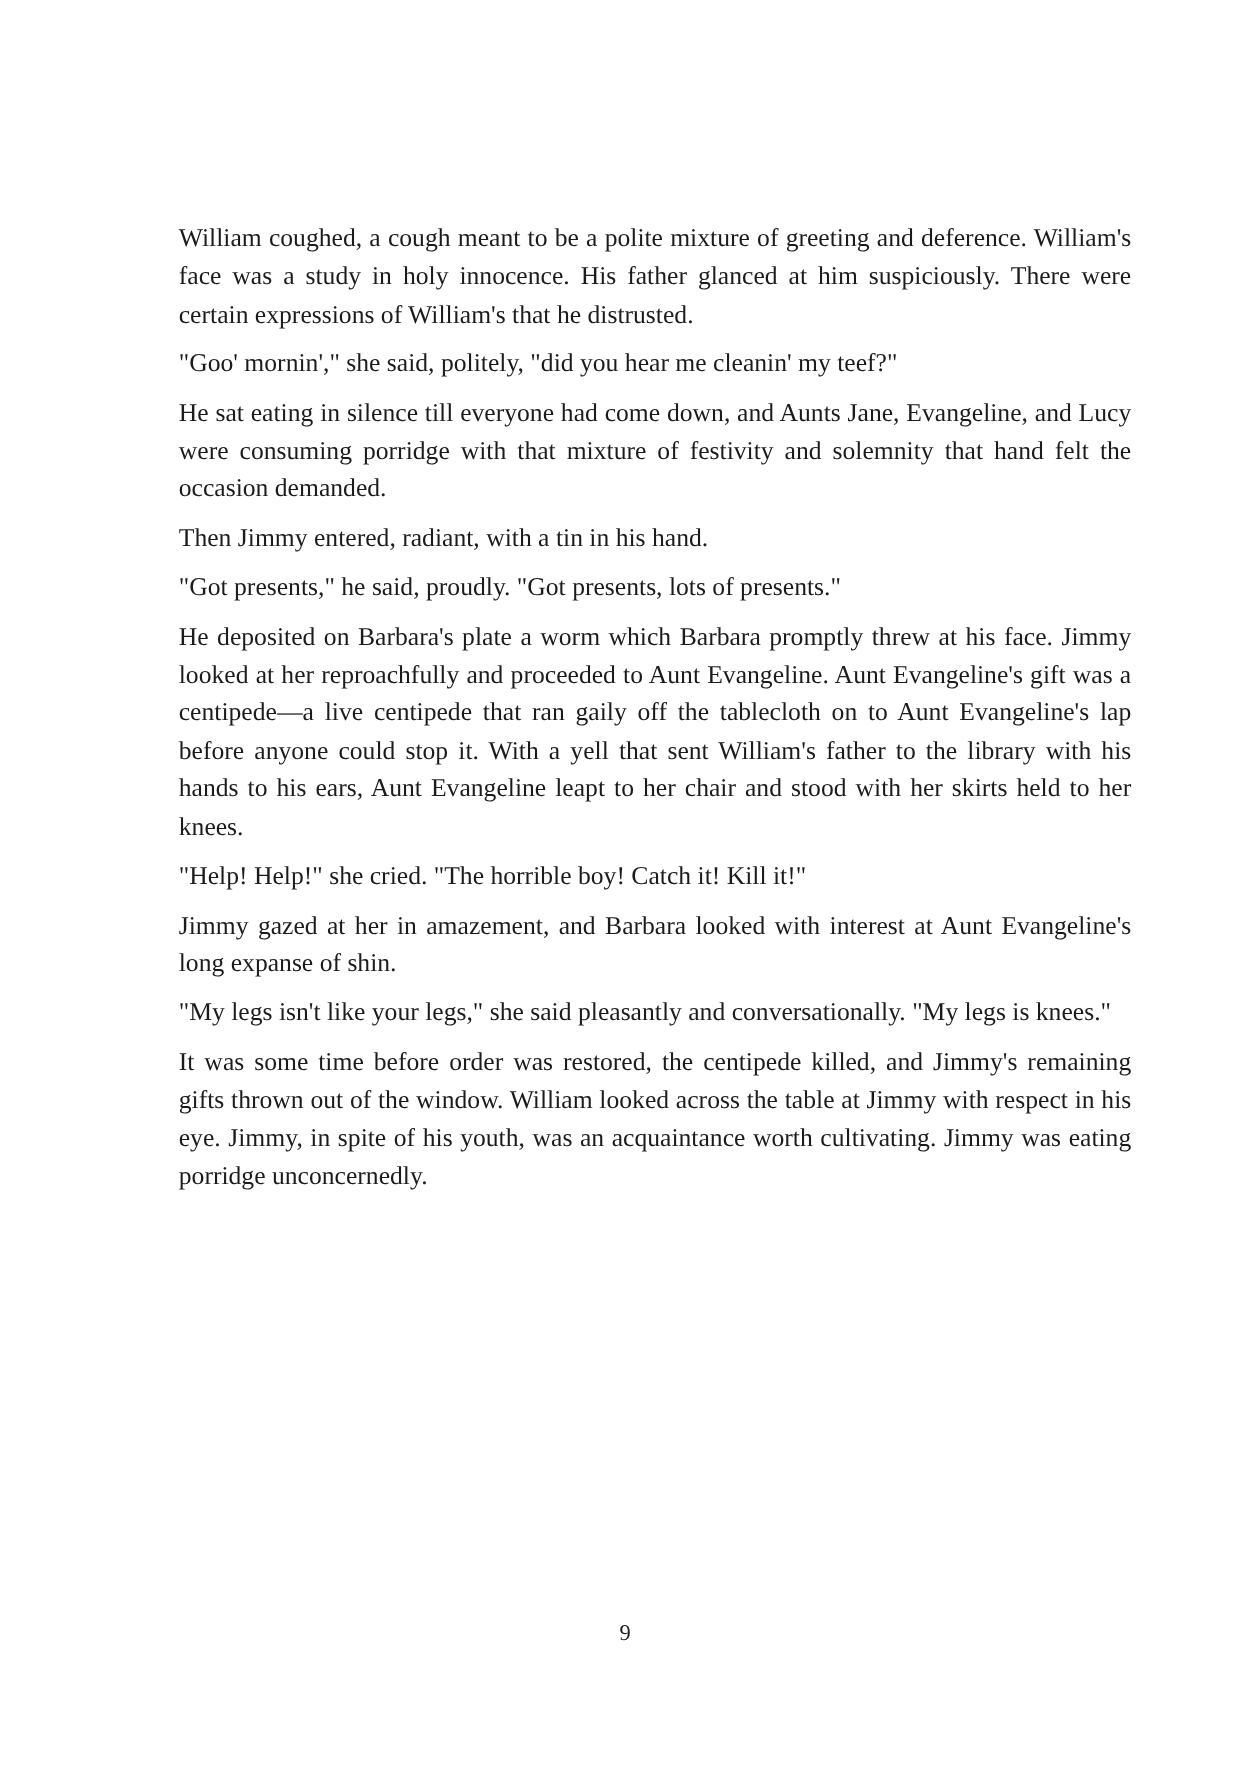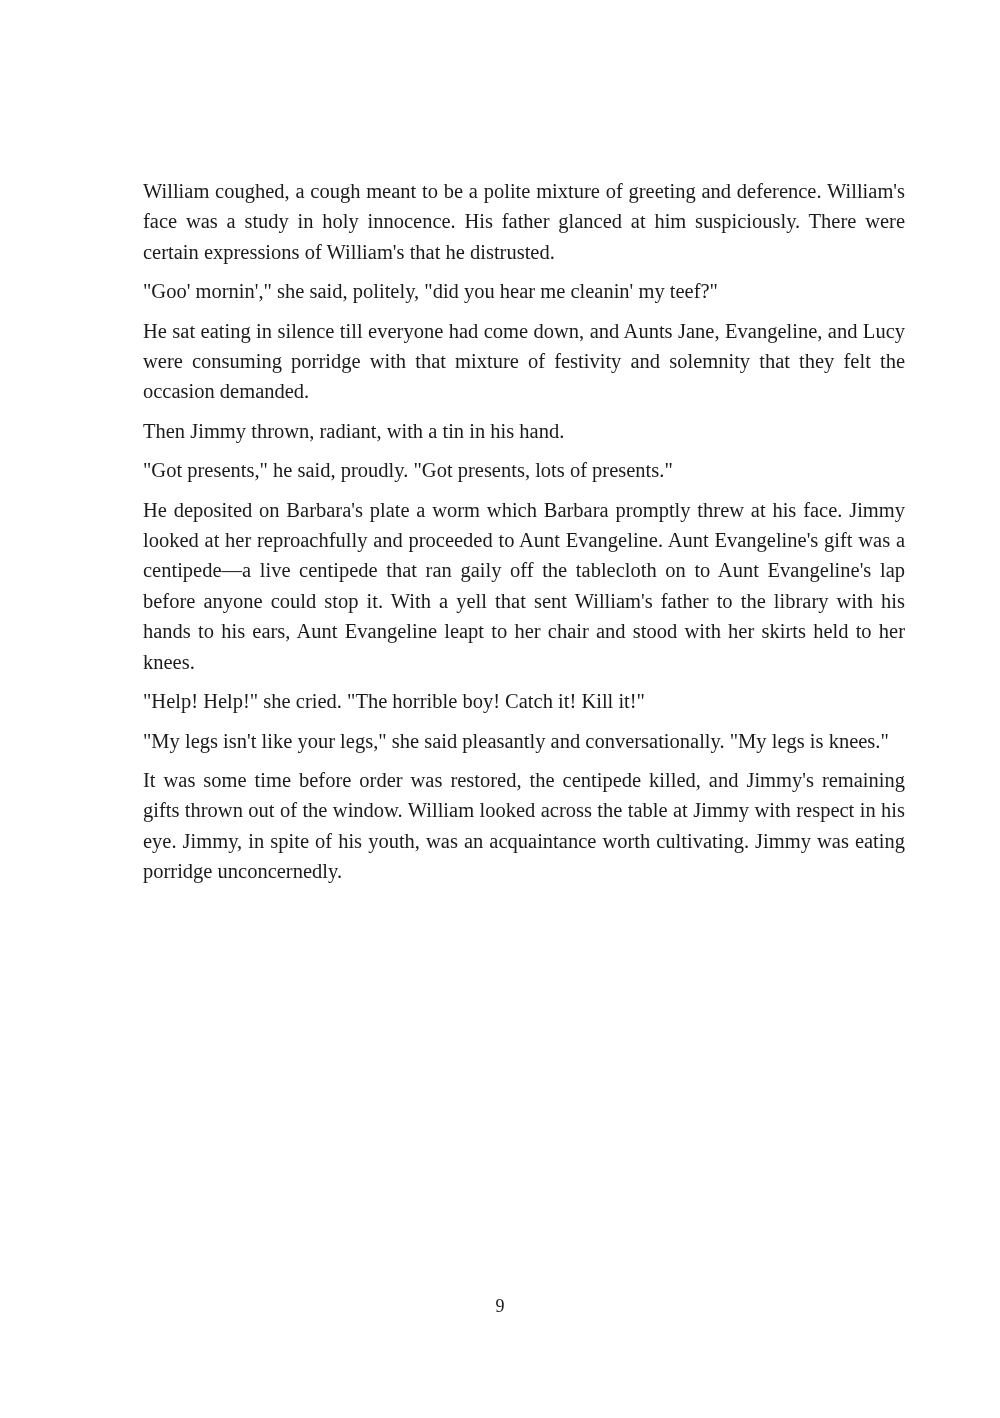--- a/index.html
+++ b/index.html
@@ -40,22 +40,23 @@
     color: #1b1b1b;
   }
 </style>
 </head>
 <body>
 
 <div class="page">
   <div class="text-block">
     <p>William coughed, a cough meant to be a polite mixture of greeting and deference. William's face was a study in holy innocence. His father glanced at him suspiciously. There were certain expressions of William's that he distrusted.</p>
     <p>"Goo' mornin'," she said, politely, "did you hear me cleanin' my teef?"</p>
-    <p>He sat eating in silence till everyone had come down, and Aunts Jane, Evangeline, and Lucy were consuming porridge with that mixture of festivity and solemnity that they felt the occasion demanded.</p>
-    <p>Then Jimmy thrown, radiant, with a tin in his hand.</p>
+    <p>He sat eating in silence till everyone had come down, and Aunts Jane, Evangeline, and Lucy were consuming porridge with that mixture of festivity and solemnity that hand felt the occasion demanded.</p>
+    <p>Then Jimmy entered, radiant, with a tin in his hand.</p>
     <p>"Got presents," he said, proudly. "Got presents, lots of presents."</p>
     <p>He deposited on Barbara's plate a worm which Barbara promptly threw at his face. Jimmy looked at her reproachfully and proceeded to Aunt Evangeline. Aunt Evangeline's gift was a centipede—a live centipede that ran gaily off the tablecloth on to Aunt Evangeline's lap before anyone could stop it. With a yell that sent William's father to the library with his hands to his ears, Aunt Evangeline leapt to her chair and stood with her skirts held to her knees.</p>
     <p>"Help! Help!" she cried. "The horrible boy! Catch it! Kill it!"</p>
+    <p>Jimmy gazed at her in amazement, and Barbara looked with interest at Aunt Evangeline's long expanse of shin.</p>
     <p>"My legs isn't like your legs," she said pleasantly and conversationally. "My legs is knees."</p>
     <p>It was some time before order was restored, the centipede killed, and Jimmy's remaining gifts thrown out of the window. William looked across the table at Jimmy with respect in his eye. Jimmy, in spite of his youth, was an acquaintance worth cultivating. Jimmy was eating porridge unconcernedly.</p>
   </div>
   <div class="page-number">9</div>
 </div>
 
 </body></html>

